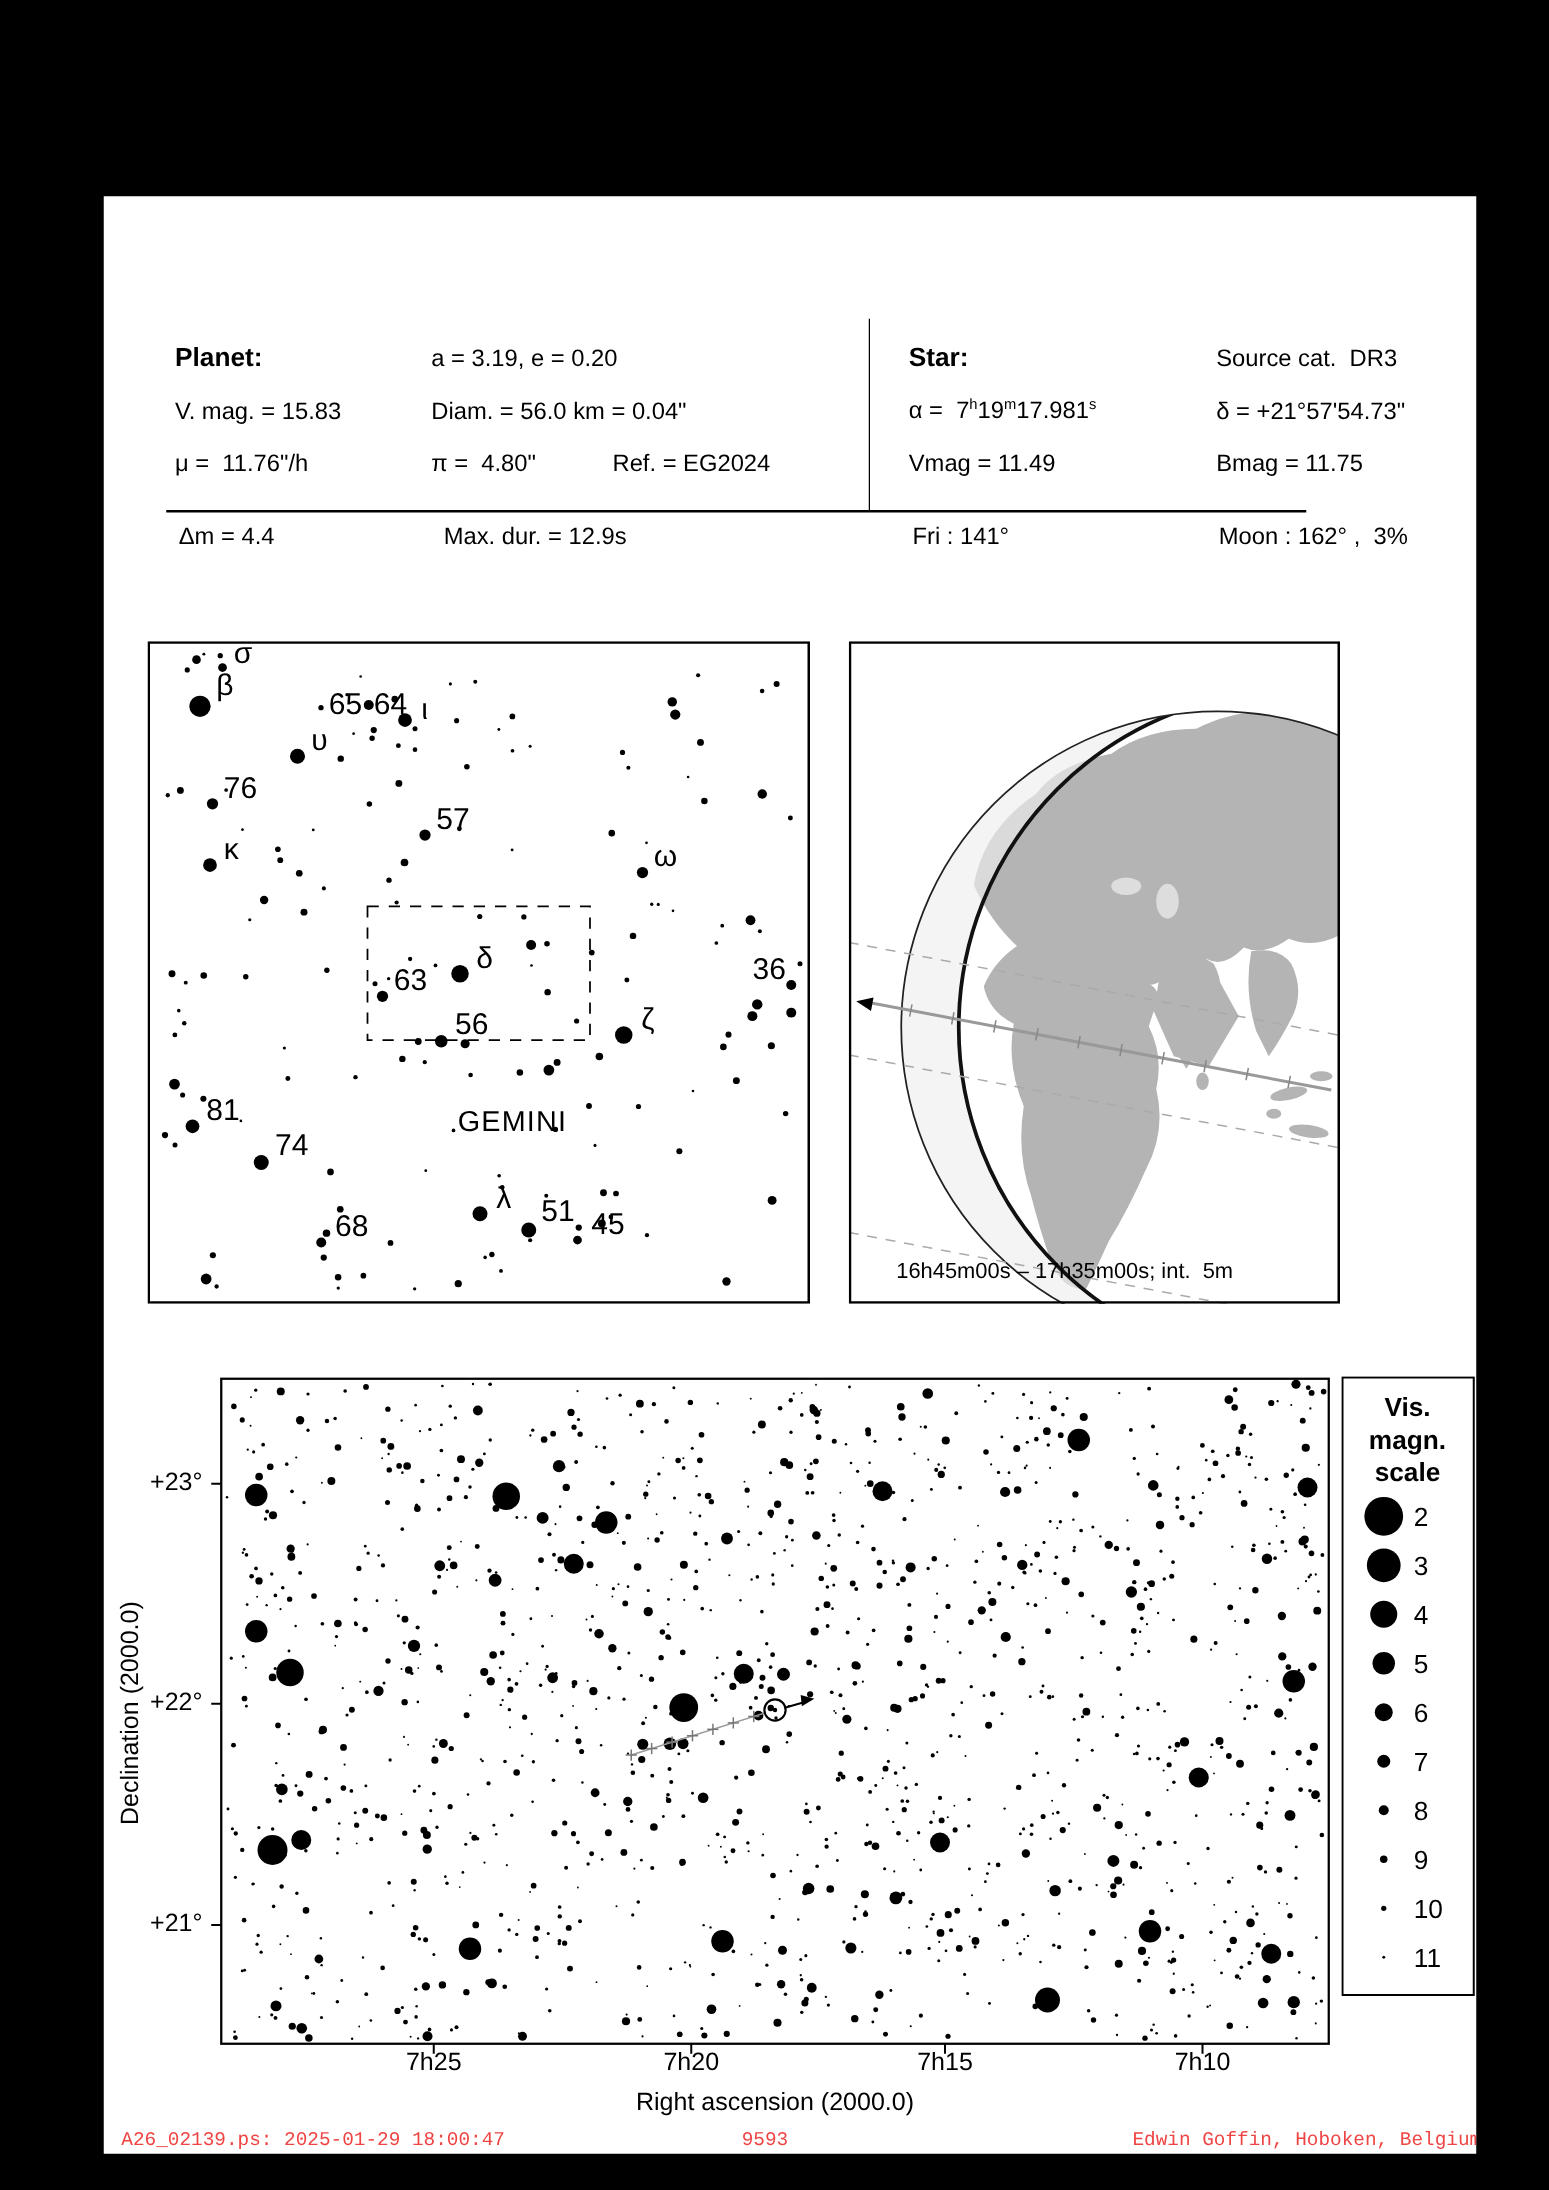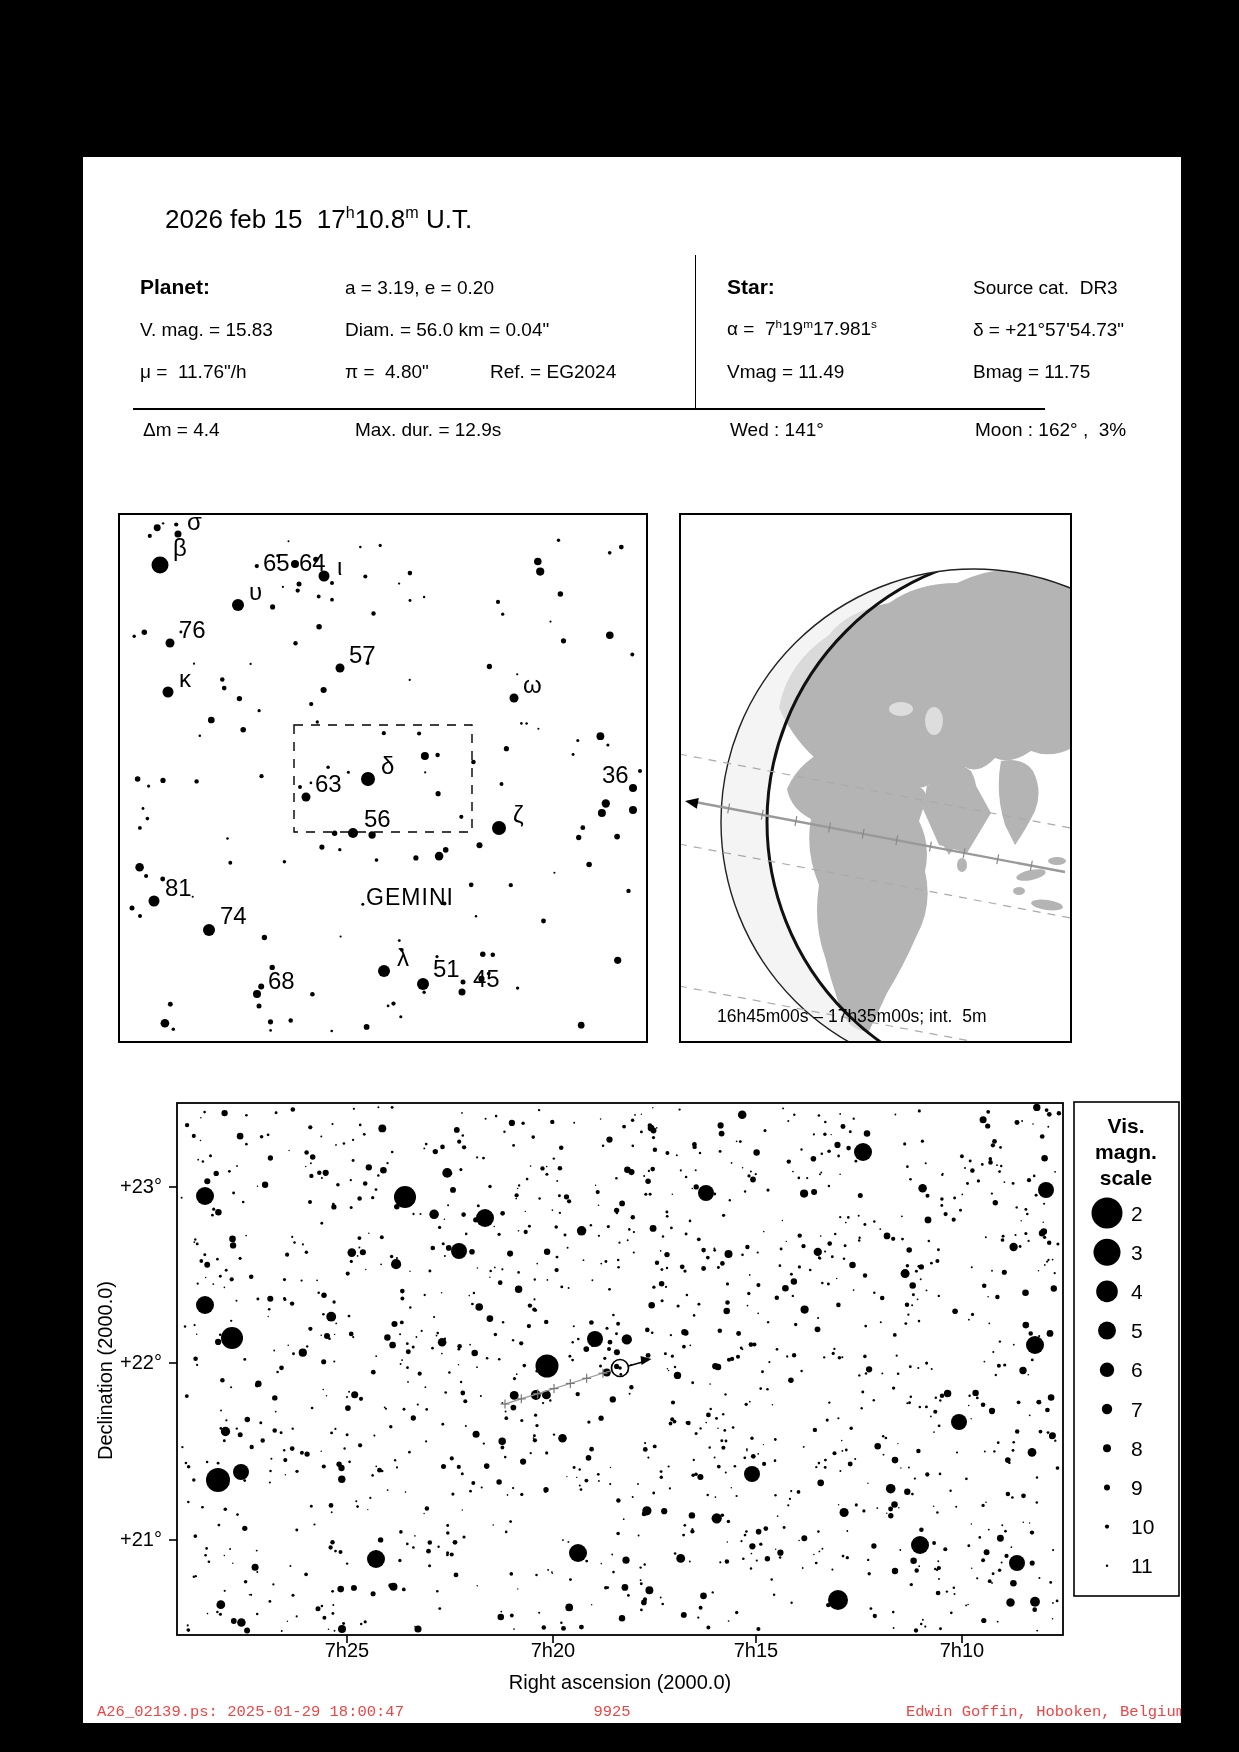--- a/index.html
+++ b/index.html
@@ -21,21 +21,20 @@
   .caption{position:absolute;font-size:17.5px;color:#000;white-space:pre;margin-left:22px;}
   .footer{position:absolute;top:1546px;font-size:15.5px;font-family:"Liberation Mono",monospace;color:#ef4444;white-space:pre;}
   svg{position:absolute;display:block;}
   svg text{font-family:"Liberation Sans",sans-serif;fill:#000;}
 </style>
 </head>
 <body>
 
 <div class="page">
 
-  <div class="abs subtitle" style="left:82px;top:46px;"><span>2026 feb 15  17</span><sup>h</sup><span>10.8</span><sup>m</sup><span> U.T.</span></div>
 
   <div class="abs hdg" style="left:57px;top:118px;">Planet:</div>
   <div class="abs val" style="left:262px;top:120px;">a = 3.19, e = 0.20</div>
   <div class="abs val" style="left:57px;top:162px;">V. mag. = 15.83</div>
   <div class="abs val" style="left:262px;top:162px;">Diam. = 56.0 km = 0.04"</div>
   <div class="abs val" style="left:57px;top:204px;">μ =  11.76"/h</div>
   <div class="abs val" style="left:262px;top:204px;">π =  4.80"</div>
   <div class="abs val" style="left:407px;top:204px;">Ref. = EG2024</div>
 
   <div class="vline" style="left:612px;top:98px;height:153px;"></div>
@@ -44,21 +43,21 @@
   <div class="abs val" style="left:890px;top:120px;">Source cat.  DR3</div>
   <div class="abs val" style="left:644px;top:160px;"><span>α =  7</span><sup>h</sup><span>19</span><sup>m</sup><span>17.981</span><sup>s</sup></div>
   <div class="abs val" style="left:890px;top:162px;">δ = +21°57'54.73"</div>
   <div class="abs val" style="left:644px;top:204px;">Vmag = 11.49</div>
   <div class="abs val" style="left:890px;top:204px;">Bmag = 11.75</div>
 
   <div class="hrule" style="left:50px;top:251px;width:912px;"></div>
 
   <div class="abs val" style="left:60px;top:262px;">Δm = 4.4</div>
   <div class="abs val" style="left:272px;top:262px;">Max. dur. = 12.9s</div>
-  <div class="abs val" style="left:647px;top:262px;">Wed : 141°</div>
+  <div class="abs val" style="left:647px;top:262px;">Fri : 141°</div>
   <div class="abs val" style="left:892px;top:262px;">Moon : 162° ,  3%</div>
 
   <svg id="finder-svg" style="left:35px;top:356px;" width="530" height="530" viewBox="0 0 530 530">
       <circle cx="132.6" cy="150.9" r="1.14" fill="#000"></circle>
       <circle cx="374.8" cy="441.8" r="2.29" fill="#000"></circle>
       <circle cx="62.9" cy="119.0" r="1.49" fill="#000"></circle>
       <circle cx="193.2" cy="191.1" r="2.16" fill="#000"></circle>
       <circle cx="210.1" cy="254.2" r="1.72" fill="#000"></circle>
       <circle cx="74.7" cy="383.7" r="1.06" fill="#000"></circle>
       <circle cx="164.9" cy="73.9" r="1.09" fill="#000"></circle>
@@ -1687,15 +1686,15 @@
       <text x="58" y="354.70000000000005" font-size="21">8</text>
       <circle cx="34" cy="386.40000000000003" r="3" fill="#000"></circle>
       <text x="58" y="393.90000000000003" font-size="21">9</text>
       <circle cx="34" cy="425.6" r="2.1" fill="#000"></circle>
       <text x="58" y="433.1" font-size="21">10</text>
       <circle cx="34" cy="464.8" r="1.2" fill="#000"></circle>
       <text x="58" y="472.3" font-size="21">11</text>
     </svg>
 
   <div class="footer" style="left:14px;">A26_02139.ps: 2025-01-29 18:00:47</div>
-  <div class="footer" style="left:429px;width:200px;text-align:center;">9925</div>
+  <div class="footer" style="left:429px;width:200px;text-align:center;">9593</div>
   <div class="footer" style="left:802px;width:300px;text-align:right;">Edwin Goffin, Hoboken, Belgium</div>
 </div>
 
 </body></html>

